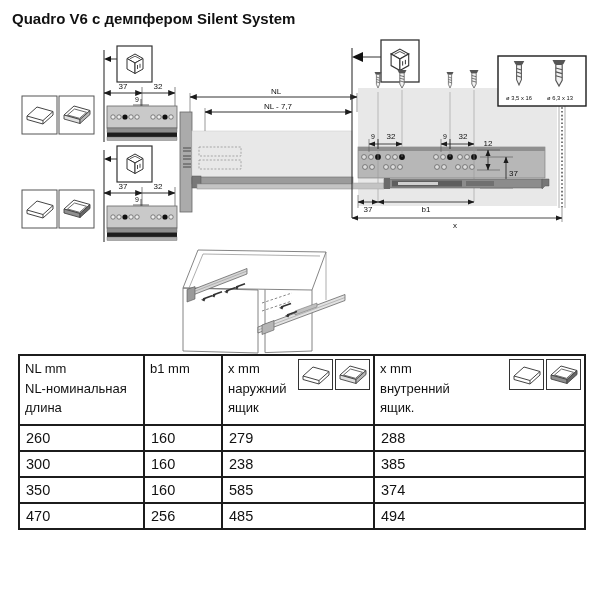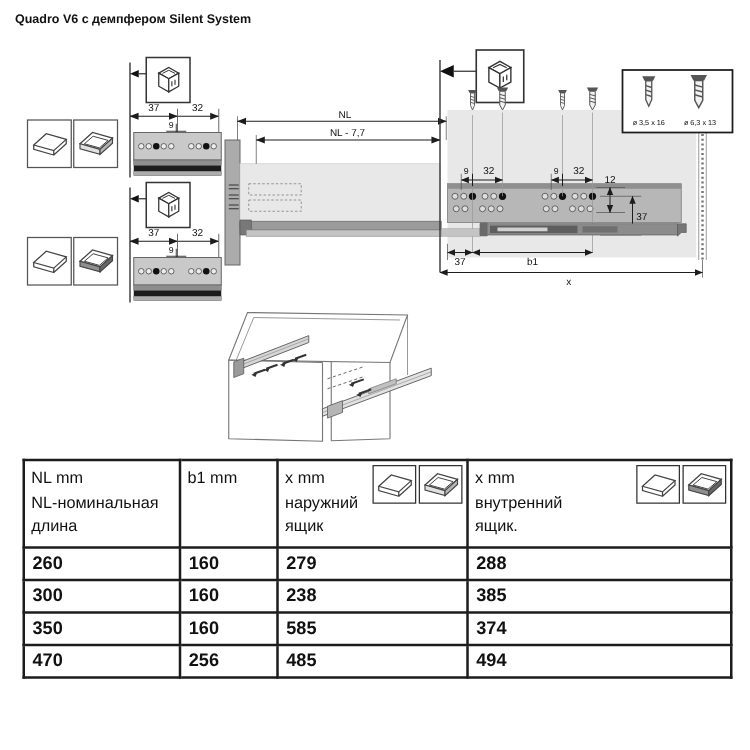--- a/index.html
+++ b/index.html
@@ -1,28 +1,28 @@
 <!DOCTYPE html>
 <html><head>
 <meta charset="utf-8">
 <style>
   html,body{margin:0;padding:0;background:#fff;}
   .page{position:relative;width:600px;height:600px;background:#fff;overflow:hidden;
         font-family:"Liberation Sans",sans-serif;color:#111;}
-  .title{position:absolute;left:12px;top:10px;font-size:10px;font-weight:700;color:#111;}
+  .title{position:absolute;left:12px;top:10px;font-size:15px;font-weight:700;color:#111;}
   svg.drawings{position:absolute;left:0;top:0;}
   svg text{font-family:"Liberation Sans",sans-serif;fill:#111;}
   .dim{font-size:8px;text-anchor:middle;}
   .dim-sm{font-size:7px;text-anchor:middle;}
   .dim-tiny{font-size:5.8px;text-anchor:middle;}
   .dim-left{font-size:8px;text-anchor:start;}
 
-  table.dim-table{position:absolute;left:18px;top:367px;width:566px;border-collapse:collapse;
+  table.dim-table{position:absolute;left:18px;top:354px;width:566px;border-collapse:collapse;
         table-layout:fixed;background:#fff;}
-  .dim-table th,.dim-table td{border:2px solid #1c1c1c;font-weight:bold;}
+  .dim-table th,.dim-table td{border:2px solid #1c1c1c;}
   .dim-table th{font-weight:400;font-size:13px;text-align:left;vertical-align:top;
         padding:3px 5px;line-height:1.5;position:relative;height:62px;}
   .dim-table td{font-size:14.5px;padding:0 6px;height:24px;}
   .hl{display:block;}
   .hicons{position:absolute;top:3px;right:3px;display:flex;gap:2px;}
   .ibox{width:35px;height:31px;border:1.5px solid #333;background:#fff;
         display:flex;align-items:center;justify-content:center;box-sizing:border-box;}
 </style>
 </head>
 <body>

